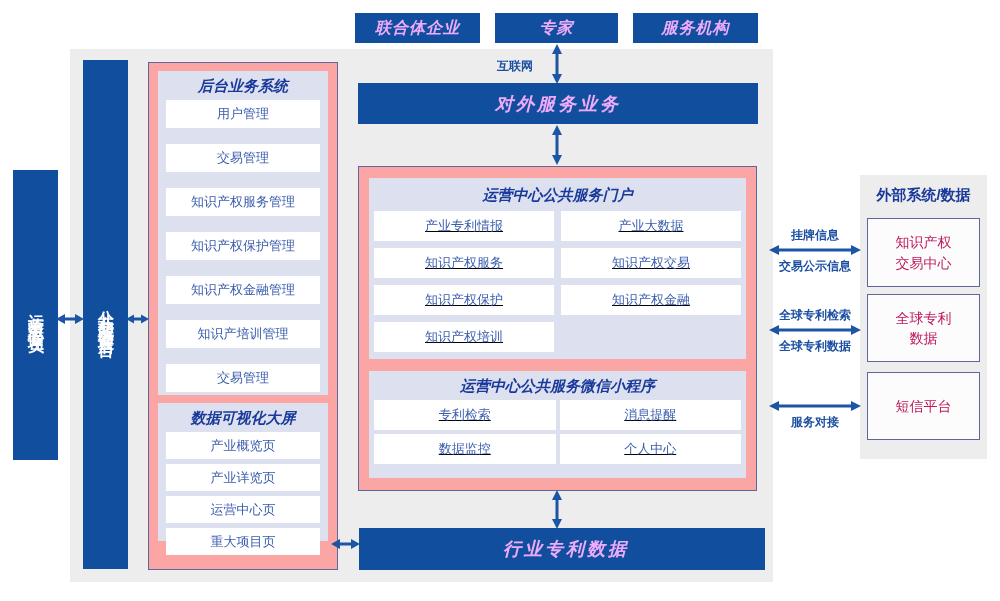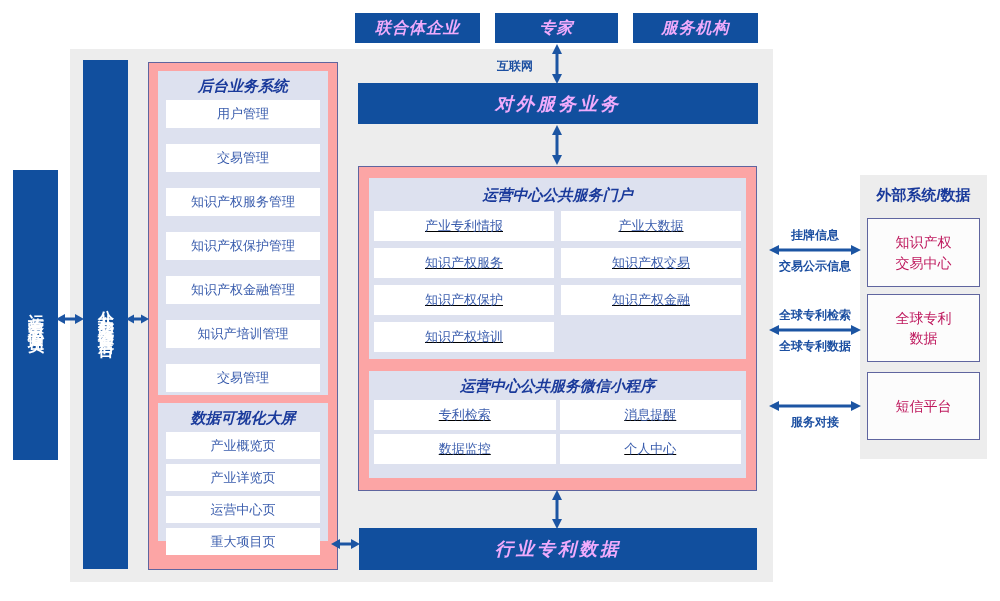--- a/index.html
+++ b/index.html
@@ -80,21 +80,21 @@
       </div>
     </div>
   </div>
 
   <svg class="arrow" style="left:551px;top:490px;" width="12" height="39">
     <line x1="6" y1="9" x2="6" y2="30" stroke="#1c55a3" stroke-width="3"></line>
     <polygon points="6,0 1,10 11,10" fill="#1c55a3"></polygon>
       <polygon points="6,39 1,29 11,29" fill="#1c55a3"></polygon>
   </svg>
 
-  <div class="bluebox bar" style="left:359px;top:528px;width:398px;height:42px;">行业专利数据</div>
+  <div class="bluebox bar" style="left:359px;top:528px;width:398px;height:42px;padding-left:8px;">行业专利数据</div>
 
   <div class="outline" style="left:148px;top:62px;width:188px;height:506px;">
     <div class="lav" style="left:9px;top:8px;width:170px;height:324px;">
       <div class="lav-title tight">后台业务系统</div>
       <div class="col">
         <div class="item">用户管理</div>
         <div class="item">交易管理</div>
         <div class="item">知识产权服务管理</div>
         <div class="item">知识产权保护管理</div>
         <div class="item">知识产权金融管理</div>

